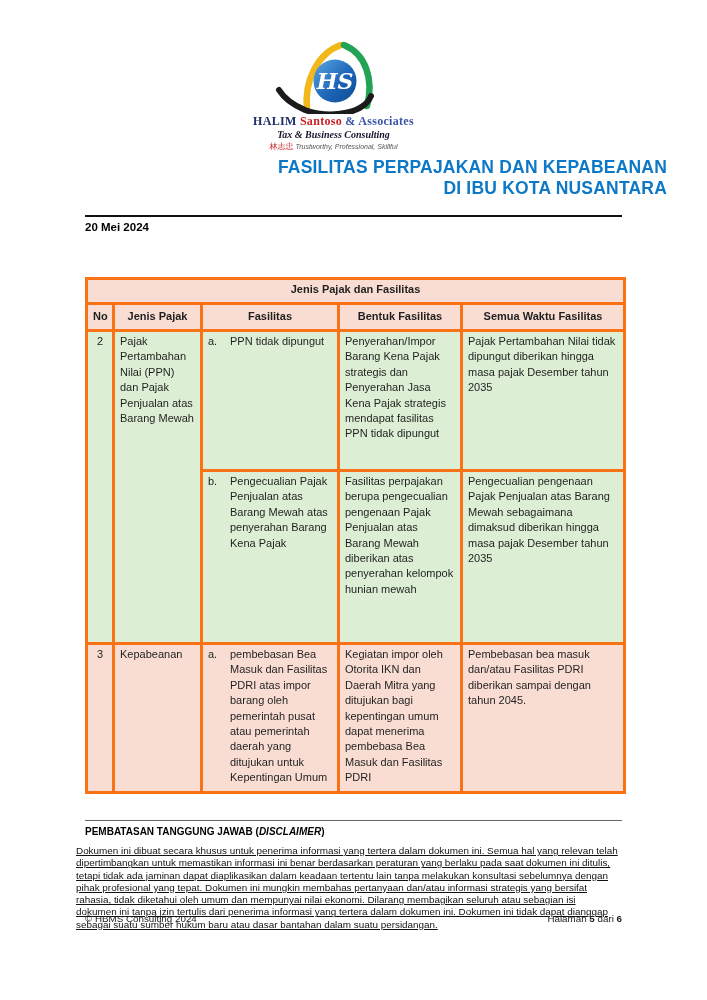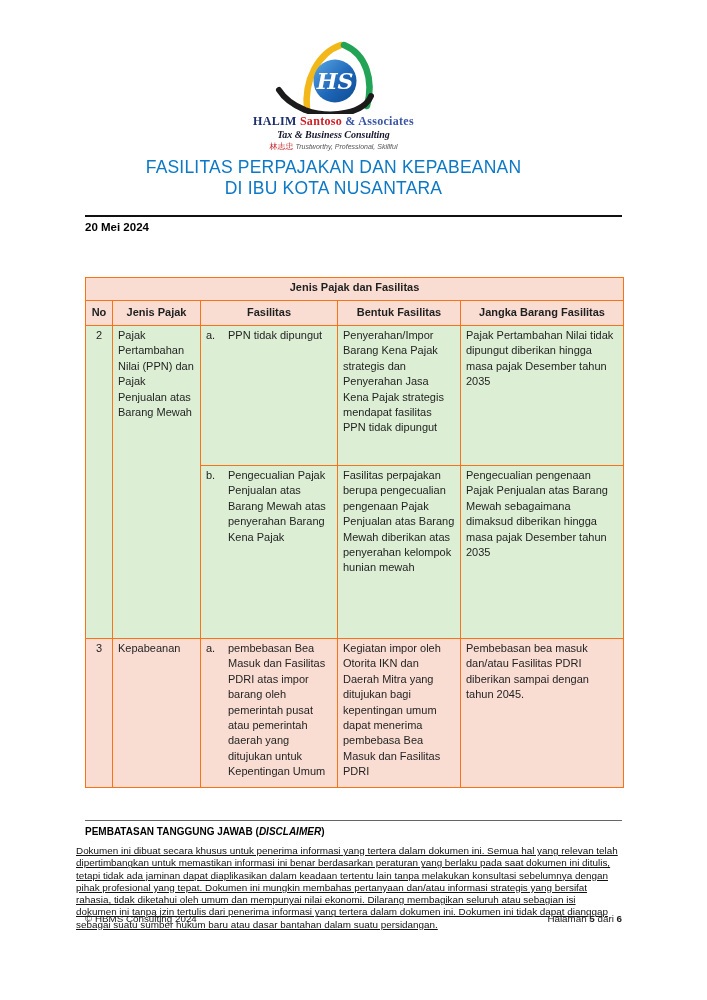--- a/index.html
+++ b/index.html
@@ -12,29 +12,29 @@
   .logo svg{display:block;margin:0 auto;}
   .logo-line1{font-family:"Liberation Serif",serif;font-size:12px;font-weight:bold;margin-top:1px;letter-spacing:.3px;}
   .halim{color:#1b2d6b;}
   .santoso{color:#cf2027;}
   .assoc{color:#3b55a5;font-weight:bold;}
   .logo-line2{font-family:Liberation Serif, serif;font-size:10px;font-style:italic;font-weight:bold;color:#15152e;margin-top:3px;}
   .logo-line3{font-size:7px;margin-top:3px;color:#666;}
   .cjk{color:#c5262c;font-size:8px;}
   .tagline2{font-style:italic;color:#555;}
   
-  .title{position:absolute;top:157px;left:0;right:0;text-align:center;
-         font-size:17.5px;line-height:21px;font-weight:normal;color:#0c78c6;letter-spacing:.2px;}
+  .title{position:absolute;top:157px;left:0;right:0;text-align:right;
+         font-size:17.5px;line-height:21px;font-weight:bold;color:#0c78c6;letter-spacing:.2px;}
   .rule{position:absolute;top:215px;left:85px;width:537px;height:2px;background:#111;}
   .date{position:absolute;top:221px;left:85px;width:537px;
         font-weight:bold;font-size:11.5px;color:#000;}
   
   table.fac{position:absolute;top:277px;left:85px;width:538px;border-collapse:collapse;table-layout:fixed;
             font-size:11px;line-height:15.4px;color:#1f1f1f;}
-  table.fac td{border:1px solid #f97316;vertical-align:top;padding:2px 5px;}
+  table.fac td{border:3px solid #f97316;vertical-align:top;padding:2px 5px;}
   td.caption{background:#f9ddd3;font-weight:bold;text-align:center;vertical-align:middle;height:18px;}
   tr.head td{background:#f9ddd3;font-weight:bold;text-align:center;vertical-align:middle;height:20px;}
   .green{background:#dcefd4;}
   .pink{background:#f9ddd3;}
   .cnum{text-align:center;}
   .li{display:flex;}
   .li .mk{flex:none;width:22px;}
   .li .lt{flex:1;}
   
   .disc-rule{position:absolute;top:820px;left:85px;width:537px;height:1px;background:#666;}
@@ -88,21 +88,21 @@
     </colgroup>
     <tbody>
       <tr>
         <td class="caption" colspan="5">Jenis Pajak dan Fasilitas</td>
       </tr>
       <tr class="head">
         <td>No</td>
         <td>Jenis Pajak</td>
         <td>Fasilitas</td>
         <td>Bentuk Fasilitas</td>
-        <td>Jangka Barang Fasilitas</td>
+        <td>Semua Waktu Fasilitas</td>
       </tr>
       <tr style="height:140px">
         <td class="green cnum" rowspan="2">2</td>
         <td class="green" rowspan="2">Pajak Pertambahan Nilai (PPN) dan Pajak Penjualan atas Barang Mewah</td>
         <td class="green">
           <div class="li">
               <span class="mk">a.</span>
               <div class="lt">PPN tidak dipungut</div>
             </div>
         </td>

